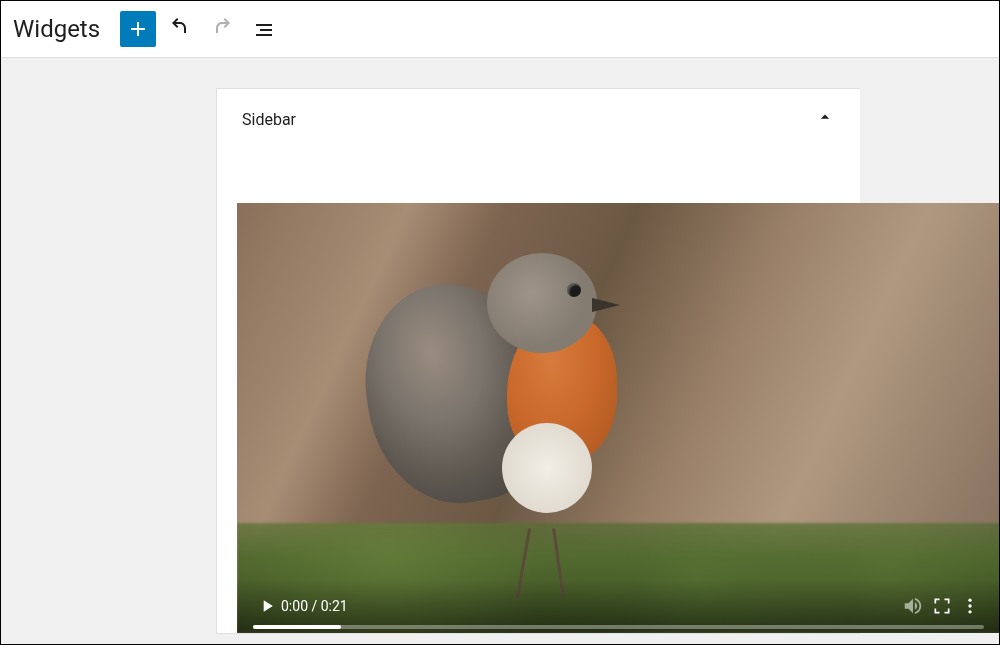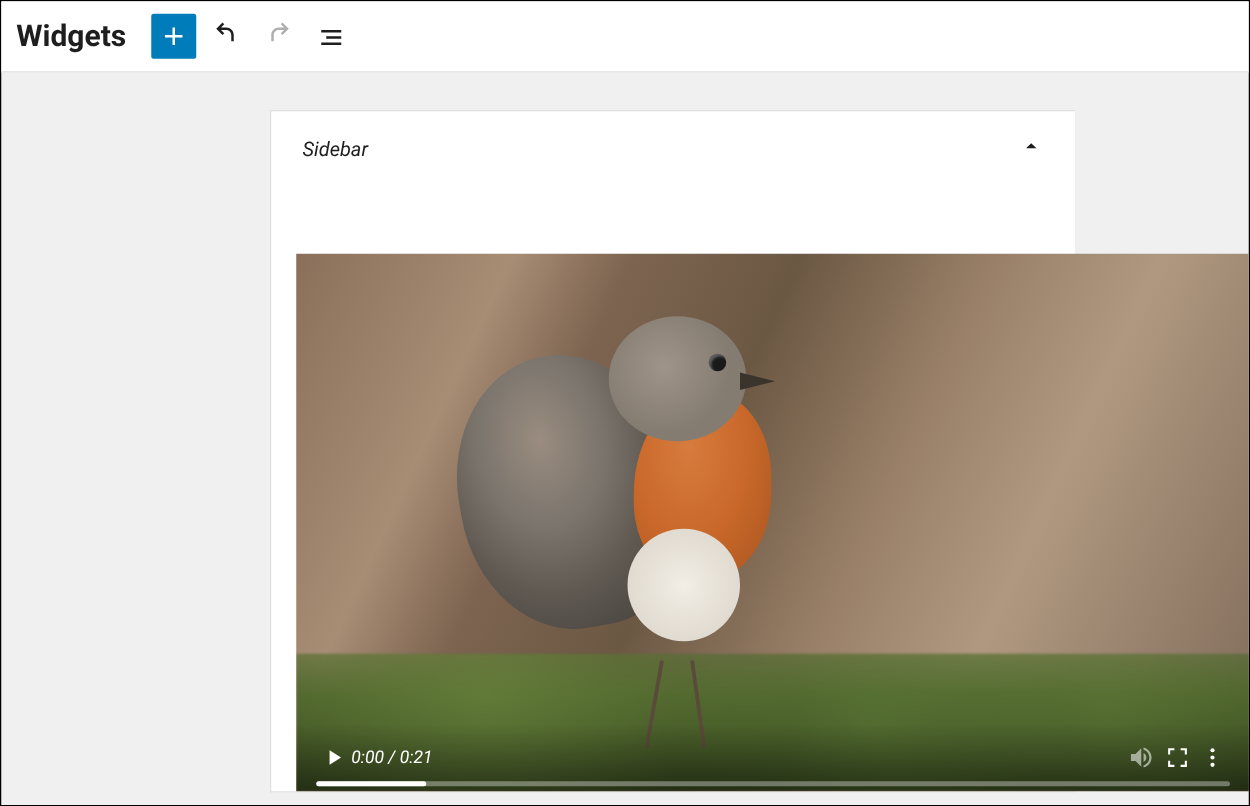--- a/index.html
+++ b/index.html
@@ -15,21 +15,21 @@
       background: #fff;
       height: 57px;
       display: flex;
       align-items: center;
       padding: 0 12px;
       gap: 6px;
       border-bottom: 1px solid #e0e0e0;
     }
     .page-title {
       font-size: 24px;
-      font-weight: 700;
+      font-weight: 400;
       color: #1e1e1e;
       margin-right: 14px;
     }
     .btn {
       width: 36px;
       height: 36px;
       display: flex;
       align-items: center;
       justify-content: center;
       border: none;
@@ -45,21 +45,20 @@
     .content-area {
       padding-top: 30px;
     }
     .panel {
       background: #fff;
       margin-left: 215px;
       margin-right: 0;
       width: 644px;
       border: 1px solid #e0e0e0;
       border-right: none;
-      font-style: italic;
     }
     .panel-header {
       display: flex;
       justify-content: space-between;
       align-items: center;
       padding: 18px 25px 12px 25px;
     }
     .panel-title {
       font-size: 16px;
       color: #1e1e1e;

